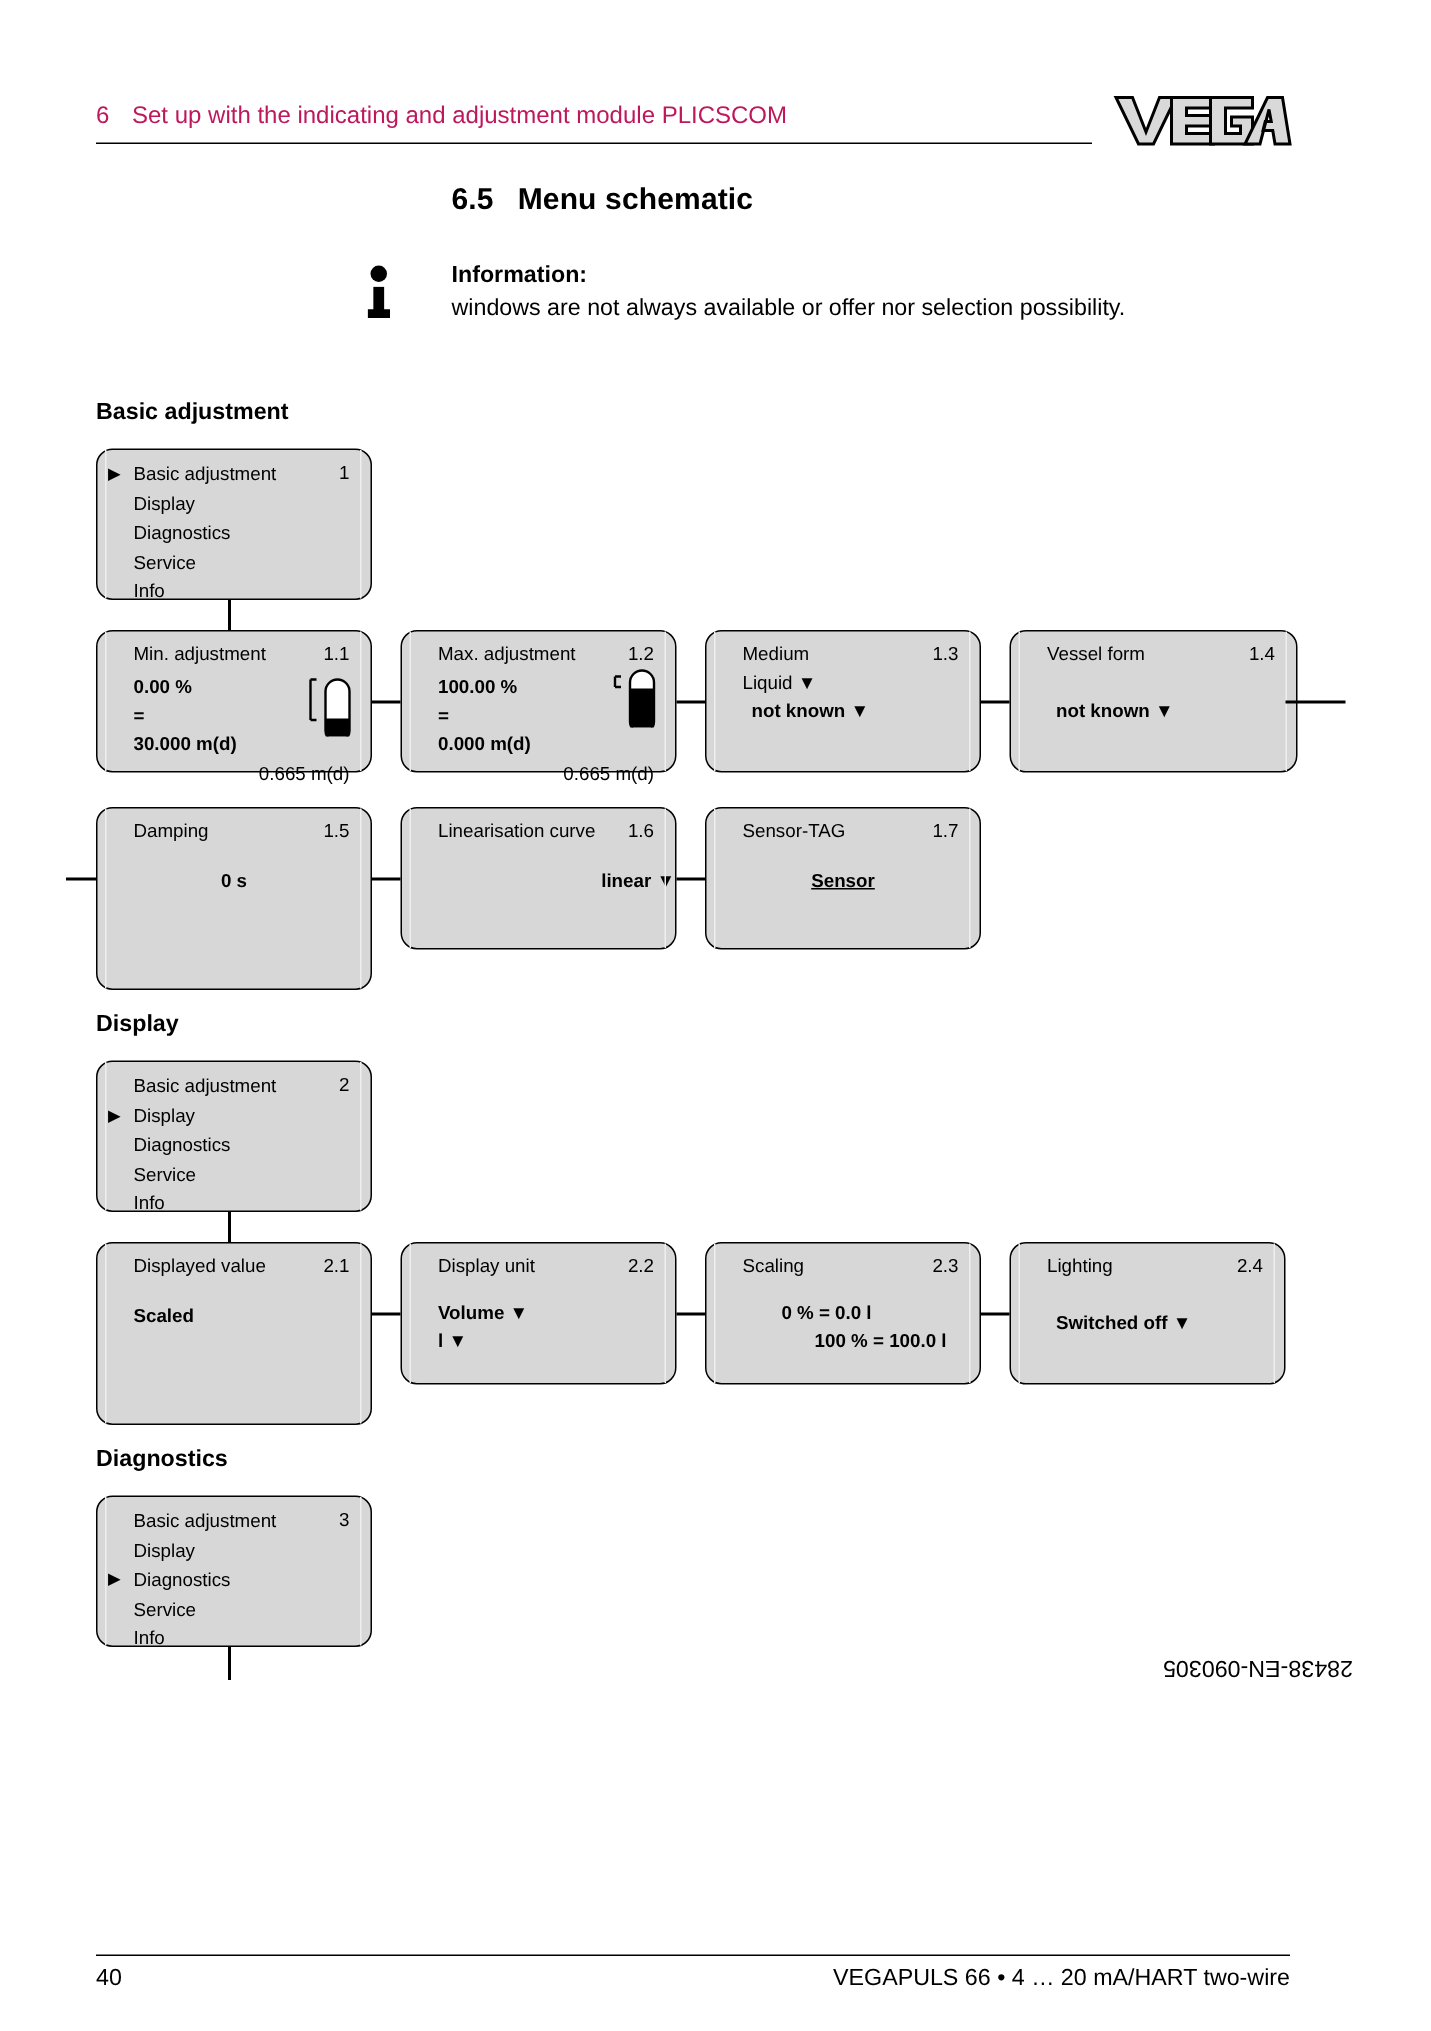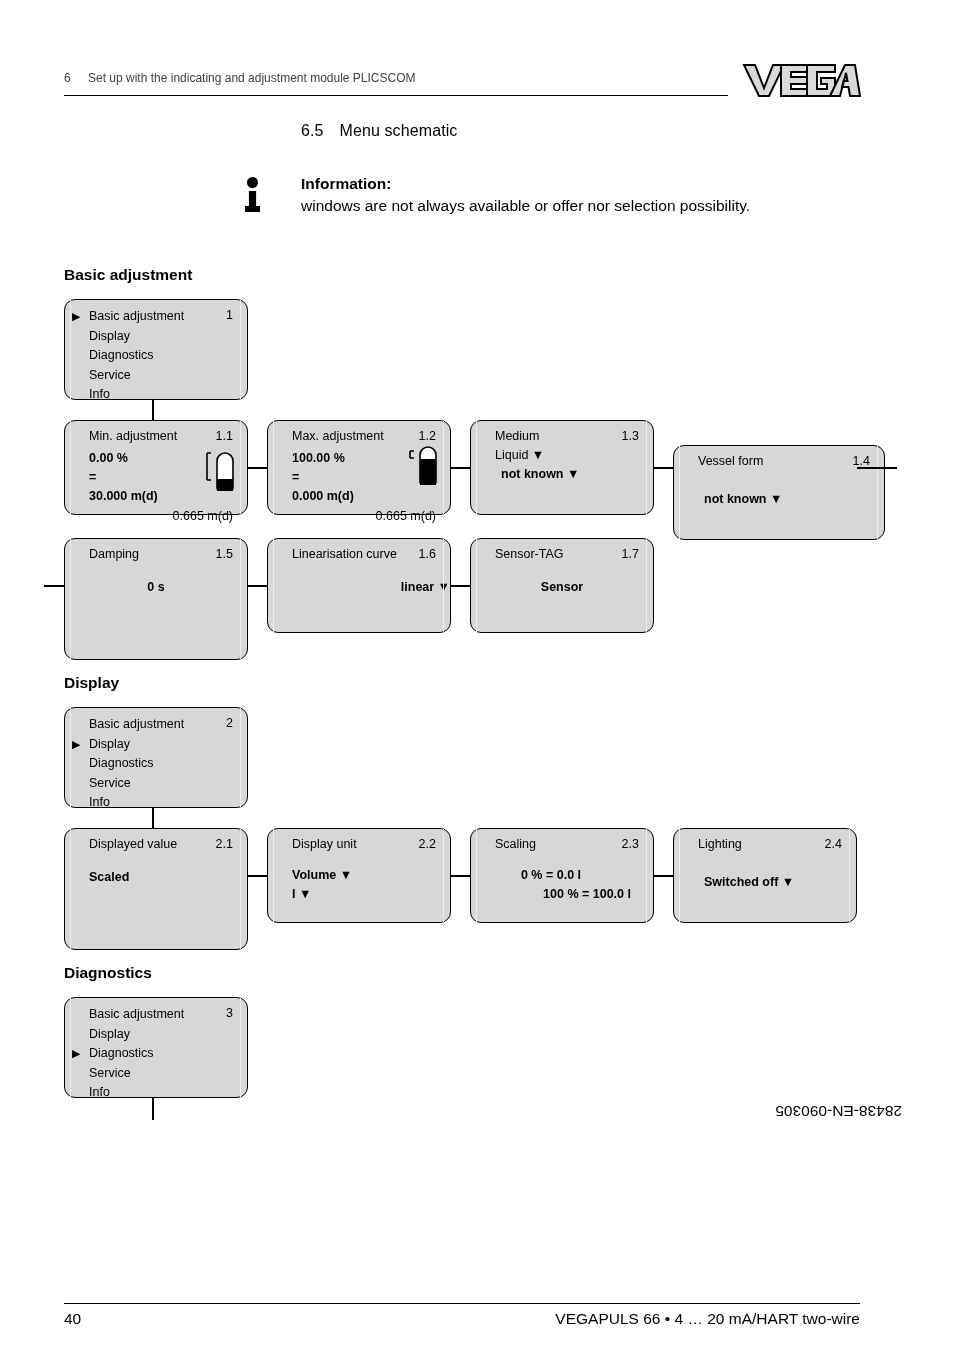--- a/index.html
+++ b/index.html
@@ -18,22 +18,22 @@
 
   
   .header {
     position: absolute;
     left: 64px;
     top: 68px;
     width: 664px;
     height: 30px;
   }
   .header-text {
-    font-size: 12px;
-    color: #404040;
+    font-size: 16px;
+    color: #be185d;
     white-space: nowrap;
     line-height: 20px;
   }
   .header-num {
     display: inline-block;
     width: 24px;
   }
   .header-rule {
     position: absolute;
     left: 64px;
@@ -50,22 +50,22 @@
     top: 62px;
     width: 120px;
     height: 36px;
   }
 
   
   .sec-title {
     position: absolute;
     left: 301px;
     top: 122px;
-    font-size: 16px;
-    font-weight: normal;
+    font-size: 20px;
+    font-weight: bold;
     letter-spacing: 0.1px;
   }
   .sec-title .num { margin-right: 16px; }
 
   
   .info-icon {
     position: absolute;
     left: 243px;
     top: 177px;
     width: 22px;
@@ -328,21 +328,21 @@
   </svg>
 </div>
 
 <div class="box" style="left:470px; top:420px; width:184px; height:95px;">
   <div class="box-title">Medium</div>
   <div class="box-num">1.3</div>
   <div class="val" style="left:24px; top:26px;">Liquid ▼</div>
   <div class="val b" style="left:30px; top:45px;">not known ▼</div>
 </div>
 
-<div class="box" style="left:673px; top:420px; width:212px; height:95px;margin-top:25px;">
+<div class="box" style="left:673px; top:420px; width:192px; height:95px;">
   <div class="box-title">Vessel form</div>
   <div class="box-num">1.4</div>
   <div class="val b" style="left:30px; top:45px;">not known ▼</div>
 </div>
 
 <div class="ln h" style="left:248px; top:467px; width:19px;"></div>
 <div class="ln h" style="left:451px; top:467px; width:19px;"></div>
 <div class="ln h" style="left:654px; top:467px; width:19px;"></div>
 <div class="ln h" style="left:857px; top:467px; width:40px;"></div>
 
@@ -354,21 +354,21 @@
 
 <div class="box" style="left:267px; top:538px; width:184px; height:95px;">
   <div class="box-title">Linearisation curve</div>
   <div class="box-num">1.6</div>
   <div class="val b" style="left:0; right:0; top:40px; text-align:right;">linear ▼</div>
 </div>
 
 <div class="box" style="left:470px; top:538px; width:184px; height:95px;">
   <div class="box-title">Sensor-TAG</div>
   <div class="box-num">1.7</div>
-  <div class="val b" style="left:0; right:0; top:40px; text-align:center;">Sensor</div>
+  <div class="val b" style="left:0; right:0; top:40px; text-align:center;text-decoration:underline;">Sensor</div>
 </div>
 
 <div class="ln h" style="left:44px; top:585px; width:20px;"></div>
 <div class="ln h" style="left:248px; top:585px; width:19px;"></div>
 <div class="ln h" style="left:451px; top:585px; width:19px;"></div>
 
 <div class="box" style="left:64px; top:707px; width:184px; height:101px;">
   <div class="box-num">2</div>
   <div class="menu-list">
     <div class="menu-row">

